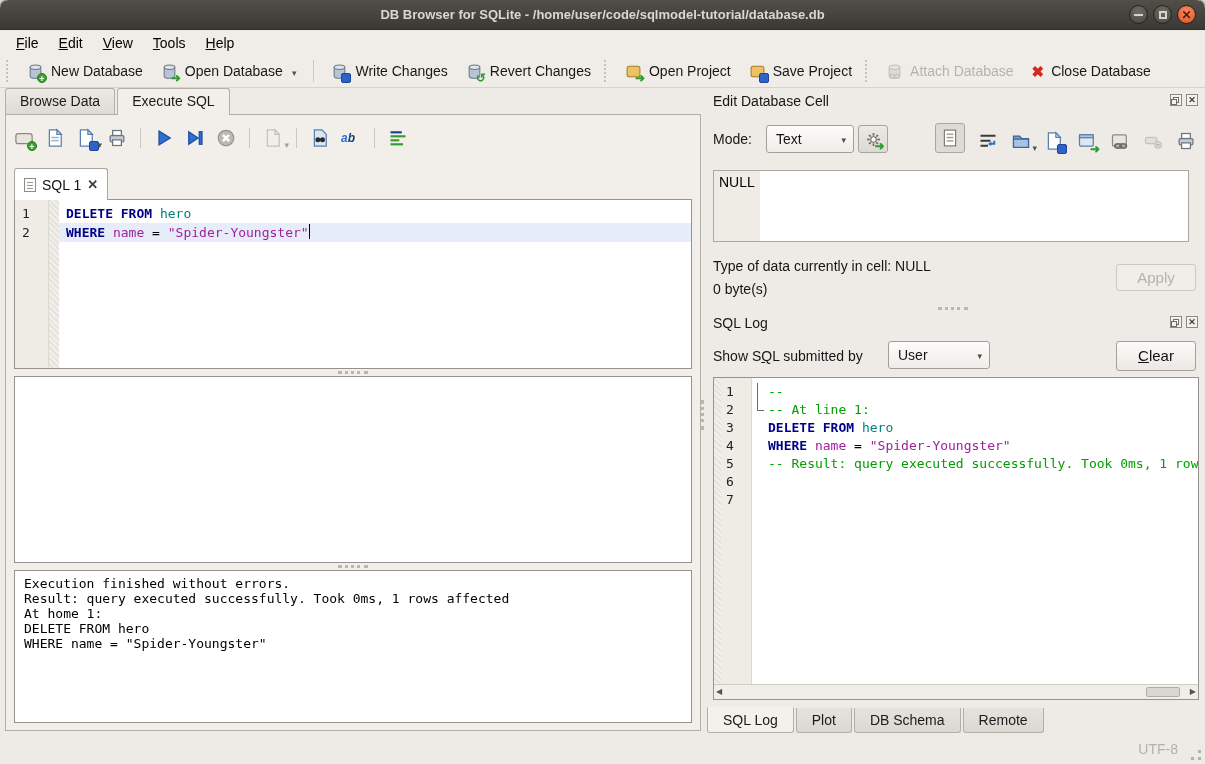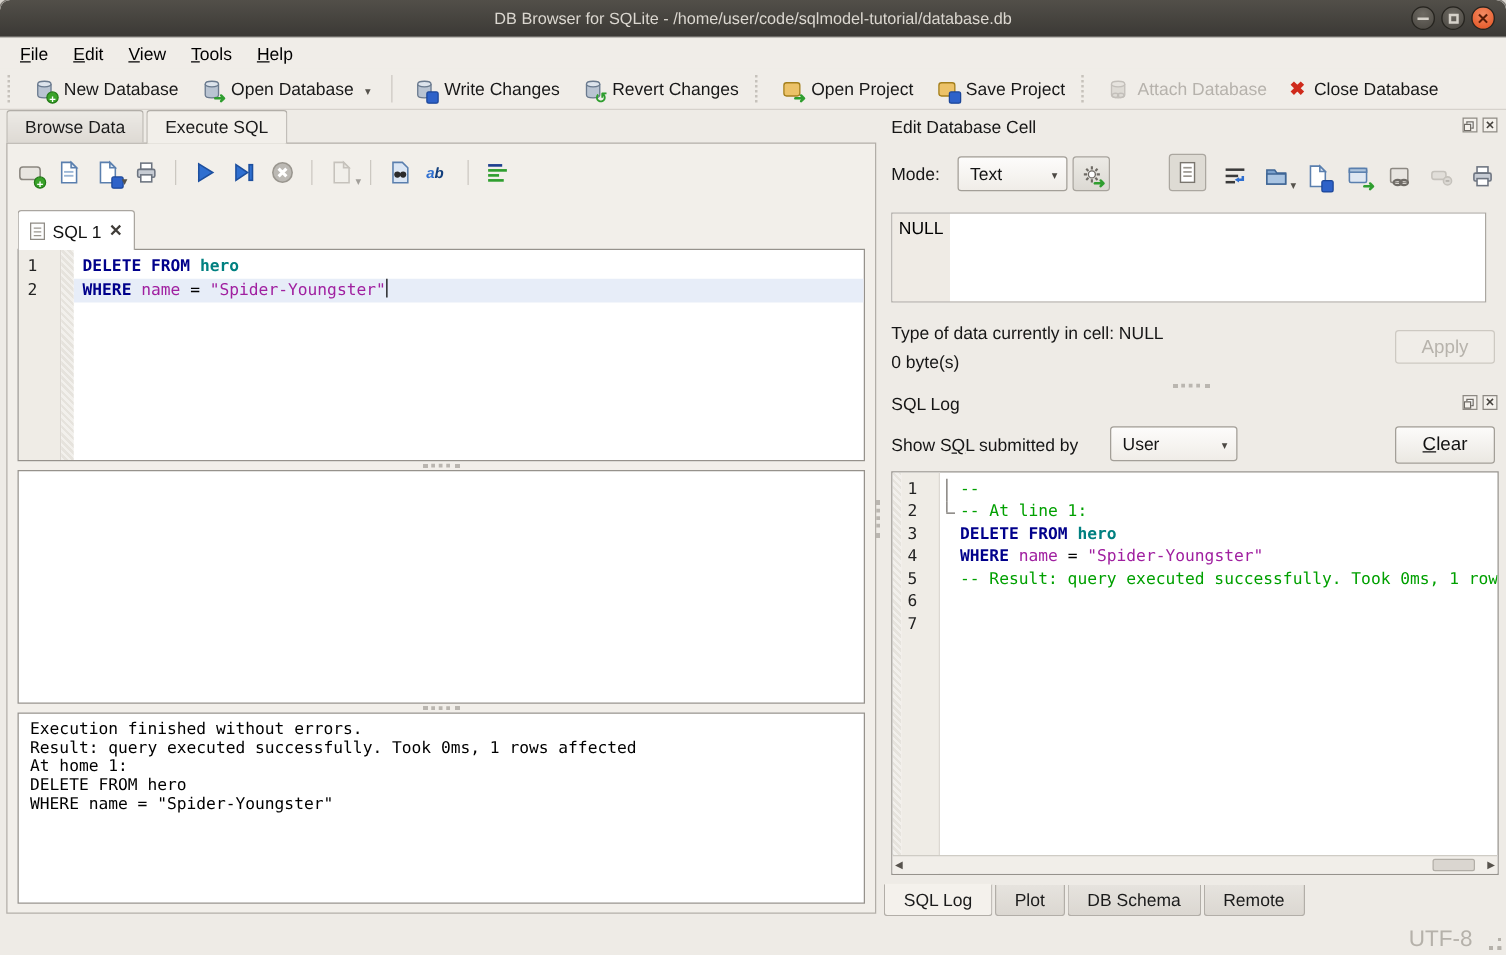--- a/index.html
+++ b/index.html
@@ -2,21 +2,21 @@
 <html><head>
 <meta charset="utf-8">
 <style>
   *{margin:0;padding:0;box-sizing:border-box}
   html,body{width:1205px;height:764px}
   body{font-family:"Liberation Sans",sans-serif;background:#d8d4ce;overflow:hidden}
   .window{position:relative;width:1205px;height:764px;background:#eeebe6;border-radius:8px 8px 0 0;outline:1px solid #7d7a74;overflow:hidden}
 
   
   .titlebar{position:absolute;left:0;top:0;right:0;height:30px;background:linear-gradient(#524f49,#3b3935);border-bottom:1px solid #2c2a26;border-radius:8px 8px 0 0;display:flex;align-items:center;justify-content:center}
-  .title{font-size:13px;font-weight:normal;color:#dbd7d0}
+  .title{font-size:13px;font-weight:bold;color:#dbd7d0}
   .win-controls{position:absolute;right:9px;top:5px;display:flex;gap:5px}
   .wc{width:19px;height:19px;border-radius:50%;border:1px solid #26241f;background:radial-gradient(circle at 50% 32%,#6e6a63,#494640);display:flex;align-items:center;justify-content:center}
   .wc .min-glyph{width:9px;height:2px;background:#d6d2ca}
   .wc .max-glyph{width:8px;height:8px;border:2px solid #d6d2ca}
   .wc.close{background:radial-gradient(circle at 50% 32%,#f48b63,#e2511f)}
   .wc .close-glyph{color:#571c07;font-size:12px;font-weight:bold;line-height:1}
 
   
   .menubar{position:absolute;left:0;top:31px;right:0;height:24px;background:#f0ede8;display:flex;align-items:center;padding-left:6px}
   .menu-item{display:inline-block;padding:3px 10px;font-size:14px;color:#000000}
@@ -57,21 +57,21 @@
   .tab-close{font-size:13px;font-weight:bold;color:#3f3c38;line-height:1}
 
   .editor{position:absolute;left:8px;top:84px;right:8px;height:170px;background:#fff;border:1px solid #96928c;display:flex;overflow:hidden}
   .gutter{width:34px;background:#efece6;border-right:1px solid #dcd8d2;padding-top:4px}
   .hatch{width:10px;background:repeating-linear-gradient(45deg,#f2f0ec 0 2px,#e6e3dd 2px 4px)}
   .ln{font:13px "DejaVu Sans Mono",monospace;color:#222;height:19px;line-height:19px;padding-left:7px}
   .code-area{flex:1;padding-top:4px;overflow:hidden}
   .code-line{font:13px "DejaVu Sans Mono",monospace;height:19px;line-height:19px;padding-left:7px;white-space:pre}
   .code-line.current{background:#e7edf8}
   .tk-kw{color:#00008b;font-weight:bold}
-  .tk-tbl{color:#008080;font-weight:bold}
+  .tk-tbl{color:#008080;font-weight:normal}
   .tk-fld{color:#a020a0}
   .tk-str{color:#a020a0}
   .tk-cm{color:#00a000}
   .tk-pl{color:#000}
   .caret{display:inline-block;width:1.5px;height:15px;background:#000;vertical-align:-2px}
 
   .hsplit{position:absolute;left:50%;transform:translateX(-50%);width:30px;border-top:3px dotted #bab6b0}
   .results{position:absolute;left:8px;top:261px;right:8px;height:187px;background:#fff;border:1px solid #96928c}
   .message{position:absolute;left:8px;top:455px;right:8px;height:153px;background:#fff;border:1px solid #96928c;padding:5px 9px;overflow:hidden}
   .msg-line{font:13px "DejaVu Sans Mono",monospace;color:#000;height:15px;line-height:15px;white-space:pre}
@@ -124,21 +124,21 @@
   .hscroll{position:absolute;left:0;right:0;bottom:0;height:15px;background:#f1eee9;border-top:1px solid #cfccc5;display:flex;align-items:center;justify-content:space-between;padding:0 2px}
   .hs-arrow{font-size:8px;color:#57534d;line-height:14px}
   .hs-thumb{position:absolute;right:18px;top:2px;width:34px;height:10px;background:#dad6d0;border:1px solid #b2aea7;border-radius:2px}
 
   .btab-bar{position:absolute;left:4px;top:620px;display:flex;gap:2px}
   .btab{padding:4px 15px 5px;font-size:14px;color:#1b1b1b;background:linear-gradient(#e6e3de,#dbd7d1);border:1px solid #b2aea8;border-top:none;border-radius:0 0 3px 3px;height:25px}
   .btab.active{background:#f4f1ec;height:26px;border-top:1px solid #f4f1ec;margin-top:-1px}
 
   
   .statusbar{position:absolute;left:0;right:0;bottom:0;height:30px;background:#eeebe6}
-  .encoding{position:absolute;right:27px;top:7px;font-size:18px;color:#b5b1aa}
+  .encoding{position:absolute;right:27px;top:7px;font-size:14px;color:#b5b1aa}
   .grip{position:absolute;right:4px;bottom:4px;width:10px;height:10px;border-right:3px dotted #b5b1aa;border-bottom:3px dotted #b5b1aa}
 </style>
 </head>
 <body>
 
 <div class="window">
 
   <div class="titlebar">
     <span class="title">DB Browser for SQLite - /home/user/code/sqlmodel-tutorial/database.db</span>
     <span class="win-controls">

